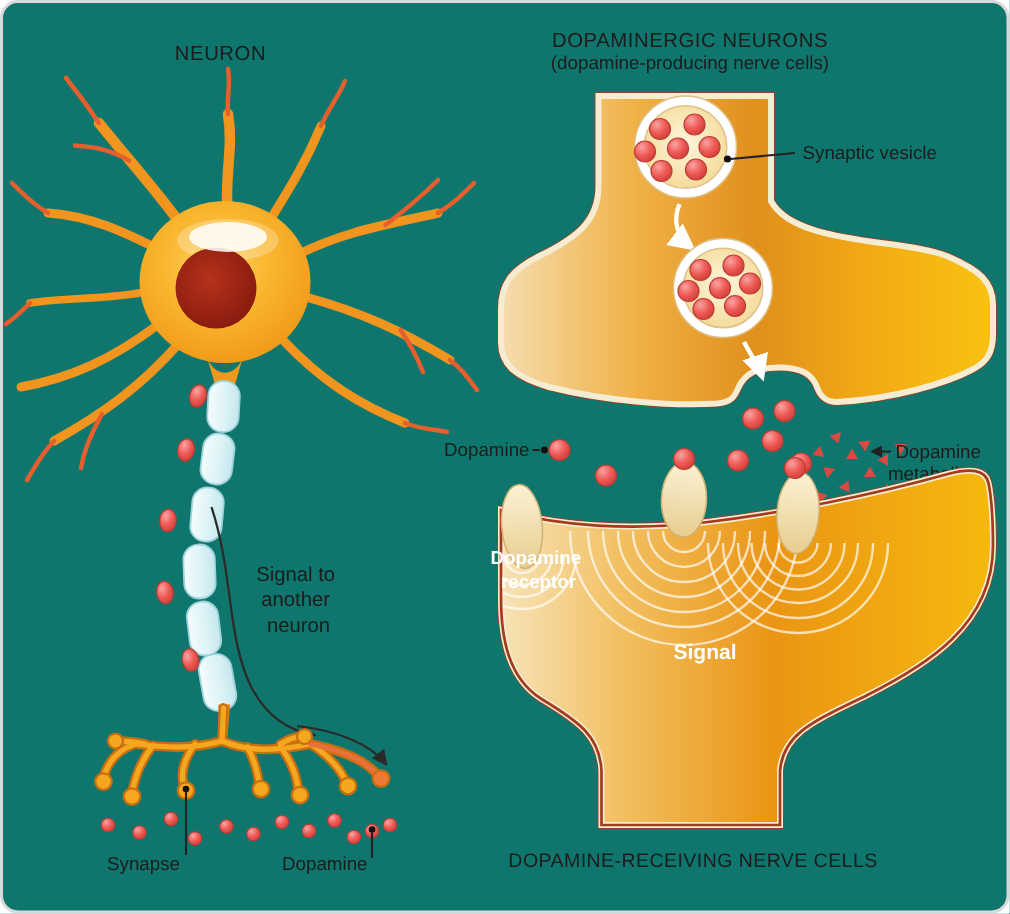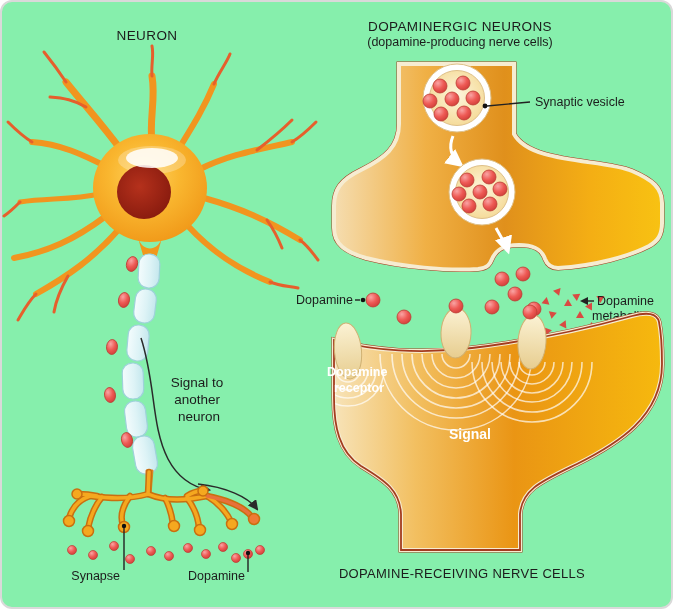--- a/index.html
+++ b/index.html
@@ -1,17 +1,17 @@
 <!DOCTYPE html>
 <html><head>
 <meta charset="utf-8">
 <style>
   html,body{margin:0;padding:0;background:#fff;}
   .stage{
-    position:relative;width:673px;height:609px;background:#86efac;
+    position:relative;width:673px;height:609px;background:#0f766e;
     border:2px solid #d9d9d9;border-radius:12px;box-sizing:border-box;overflow:hidden;
     font-family:"Liberation Sans", sans-serif;
   }
   svg{display:block;}
   text{font-family:"Liberation Sans", sans-serif;fill:#1c1c1c;}
   .title{font-size:13.5px;letter-spacing:.4px;}
   .subtitle{font-size:12.5px;}
   .label{font-size:12.5px;}
   .note{font-size:13.5px;}
   .whitelabel{font-size:12.5px;font-weight:bold;fill:#ffffff;}

